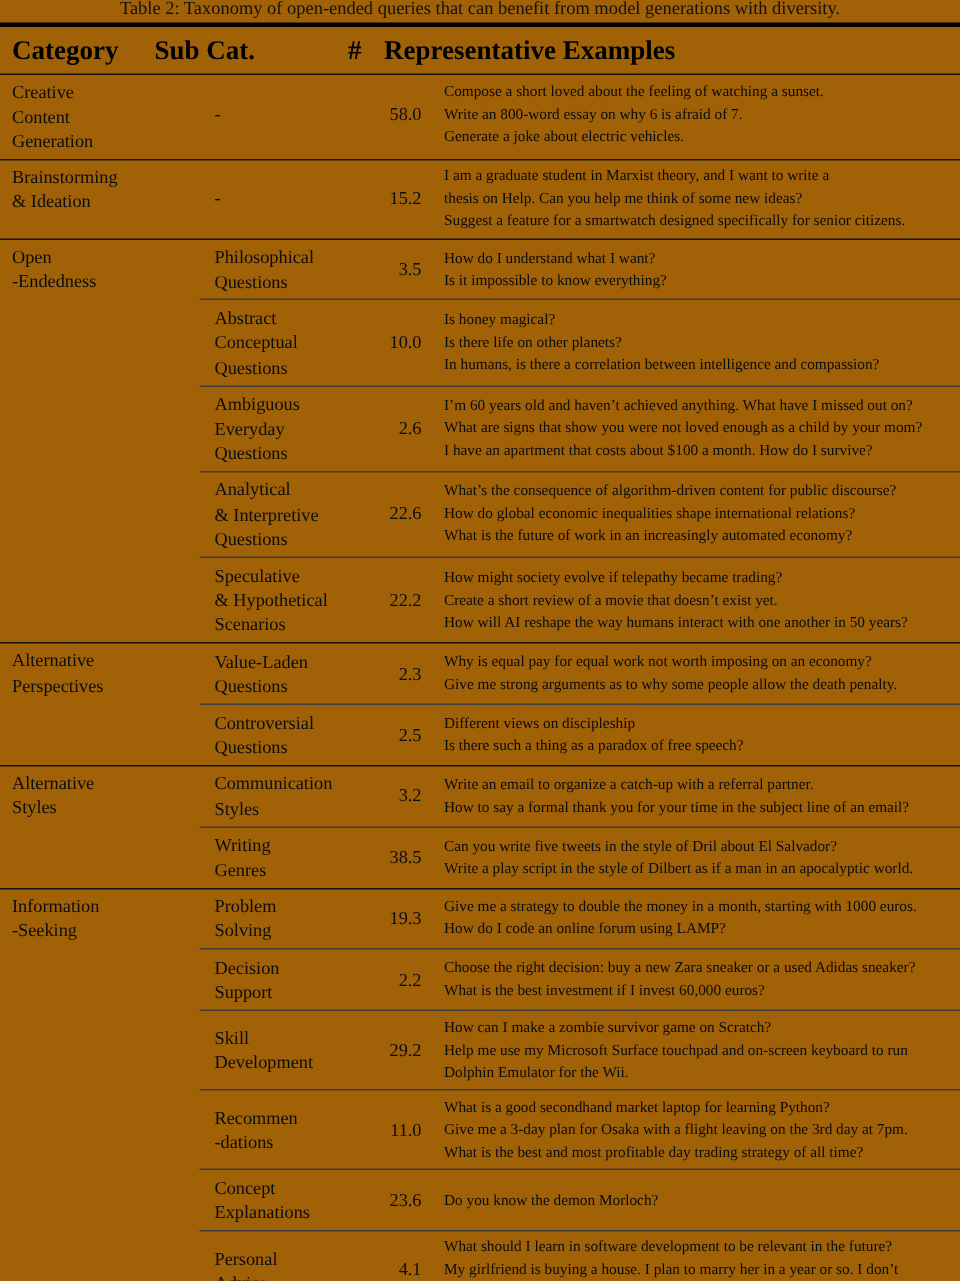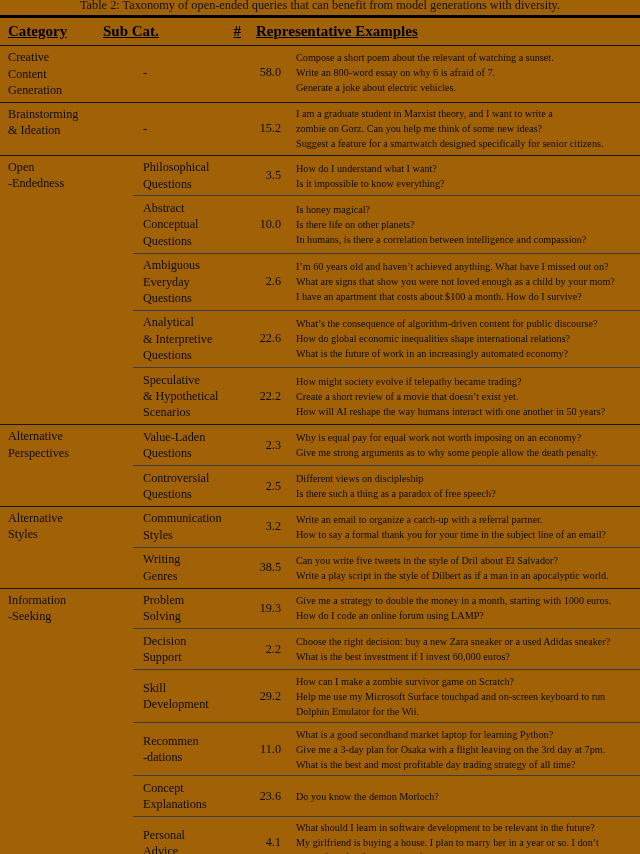--- a/index.html
+++ b/index.html
@@ -10,21 +10,21 @@
   }
   .page{width:640px;height:854px;overflow:hidden;background:#a16207;}
   .caption{
     font-size:12.3px;line-height:14px;text-align:center;
     margin-top:-2px;padding:0 4px;white-space:nowrap;color:#111;
   }
   .rule-top{height:2.6px;background:#000;margin-top:3px;}
   .rule-header{height:1.8px;background:#101010;}
   .header-row{
     display:flex;align-items:baseline;
-    padding:5px 0 5px 0;font-weight:bold;font-size:15px;color:#000;text-decoration:underline;
+    padding:5px 0 5px 0;font-weight:bold;font-size:18px;color:#000;
   }
   .col-cat{width:93px;box-sizing:border-box;padding-left:8px;}
   .col-sub{width:110px;box-sizing:border-box;padding-left:10px;}
   .col-num{width:40px;box-sizing:border-box;text-align:right;padding-right:2px;}
   .col-ex{flex:1;box-sizing:border-box;padding-left:13px;}
   .group{display:flex;border-top:1.8px solid #161616;align-items:stretch;gap:40px;}
   #groups .group:first-child{border-top:none;}
   .cat-col{
     width:93px;box-sizing:border-box;padding:3px 2px 3px 8px;
     font-size:12.2px;line-height:16.4px;color:#0c0c0c;
@@ -68,41 +68,41 @@
           <div class="cat-line">Content</div>
           <div class="cat-line">Generation</div>
         </div>
         <div class="rows">
           <div class="subrow">
             <div class="sub-col">
               <div class="sub-line">-</div>
             </div>
             <div class="num-col">58.0</div>
             <div class="ex-col">
-              <div class="ex-line">Compose a short poem about the relevant of watching a sunset.</div>
+              <div class="ex-line">Compose a short loved about the feeling of watching a sunset.</div>
               <div class="ex-line">Write an 800-word essay on why 6 is afraid of 7.</div>
               <div class="ex-line">Generate a joke about electric vehicles.</div>
             </div>
           </div>
         </div>
       </div>
       <div class="group">
         <div class="cat-col">
           <div class="cat-line">Brainstorming</div>
           <div class="cat-line">&amp; Ideation</div>
         </div>
         <div class="rows">
           <div class="subrow">
             <div class="sub-col">
               <div class="sub-line">-</div>
             </div>
             <div class="num-col">15.2</div>
             <div class="ex-col">
               <div class="ex-line">I am a graduate student in Marxist theory, and I want to write a</div>
-              <div class="ex-line">zombie on Gorz. Can you help me think of some new ideas?</div>
+              <div class="ex-line">thesis on Help. Can you help me think of some new ideas?</div>
               <div class="ex-line">Suggest a feature for a smartwatch designed specifically for senior citizens.</div>
             </div>
           </div>
         </div>
       </div>
       <div class="group">
         <div class="cat-col">
           <div class="cat-line">Open</div>
           <div class="cat-line">-Endedness</div>
         </div>

